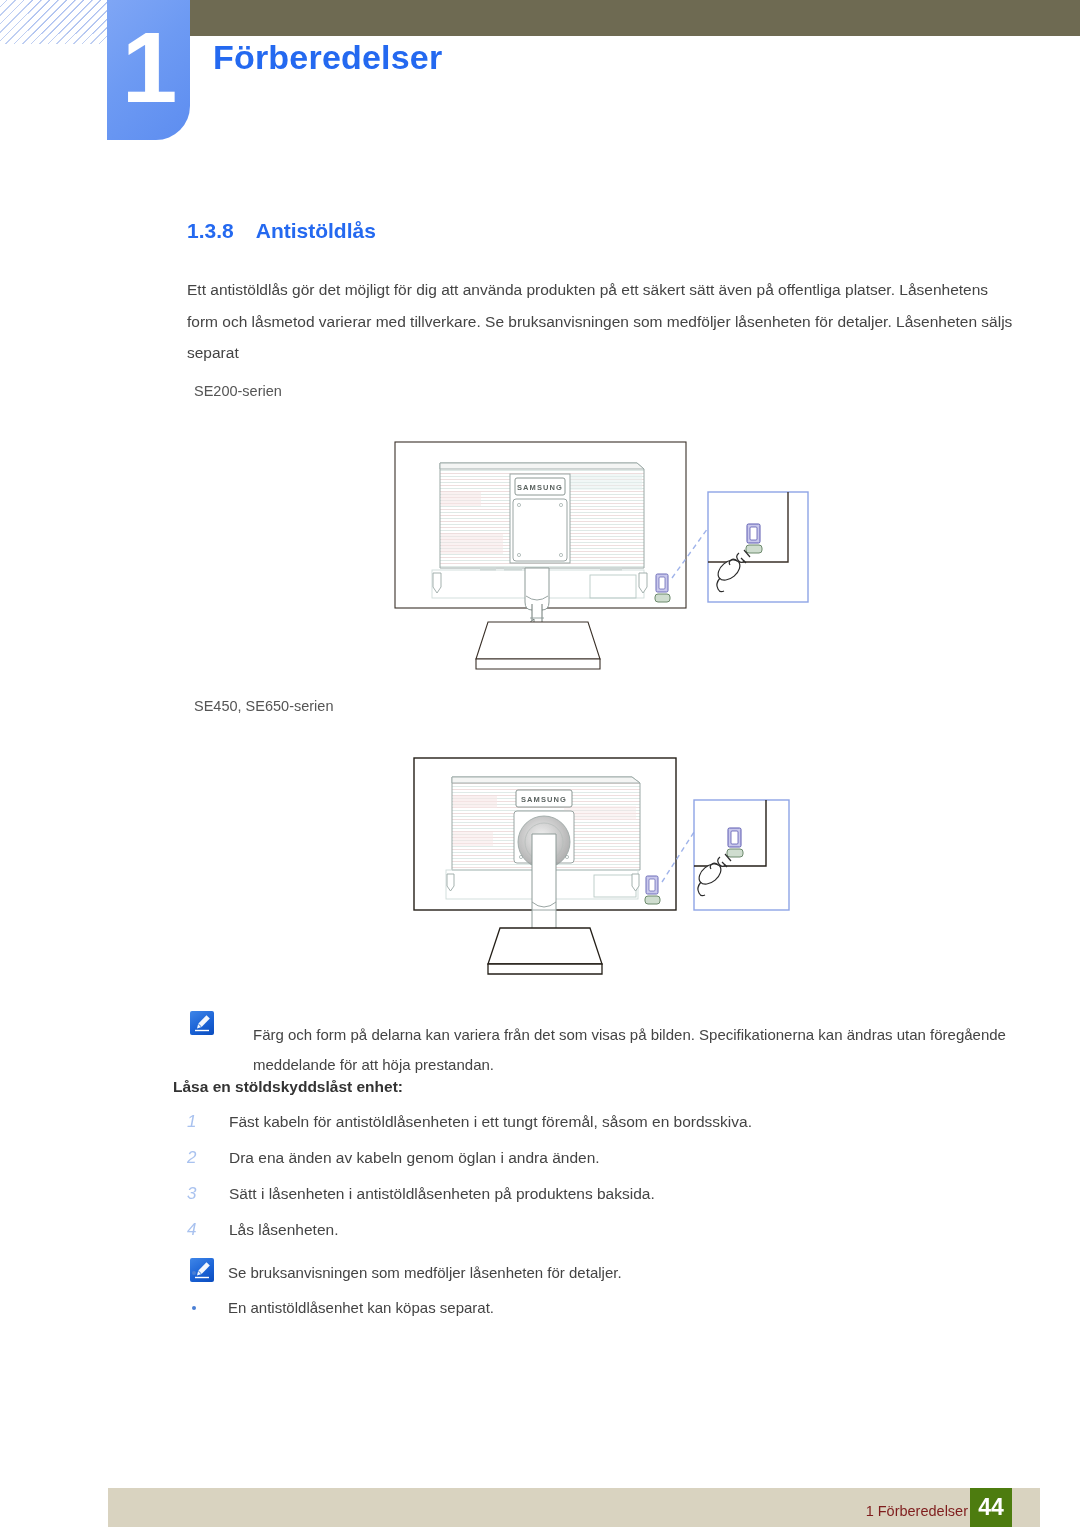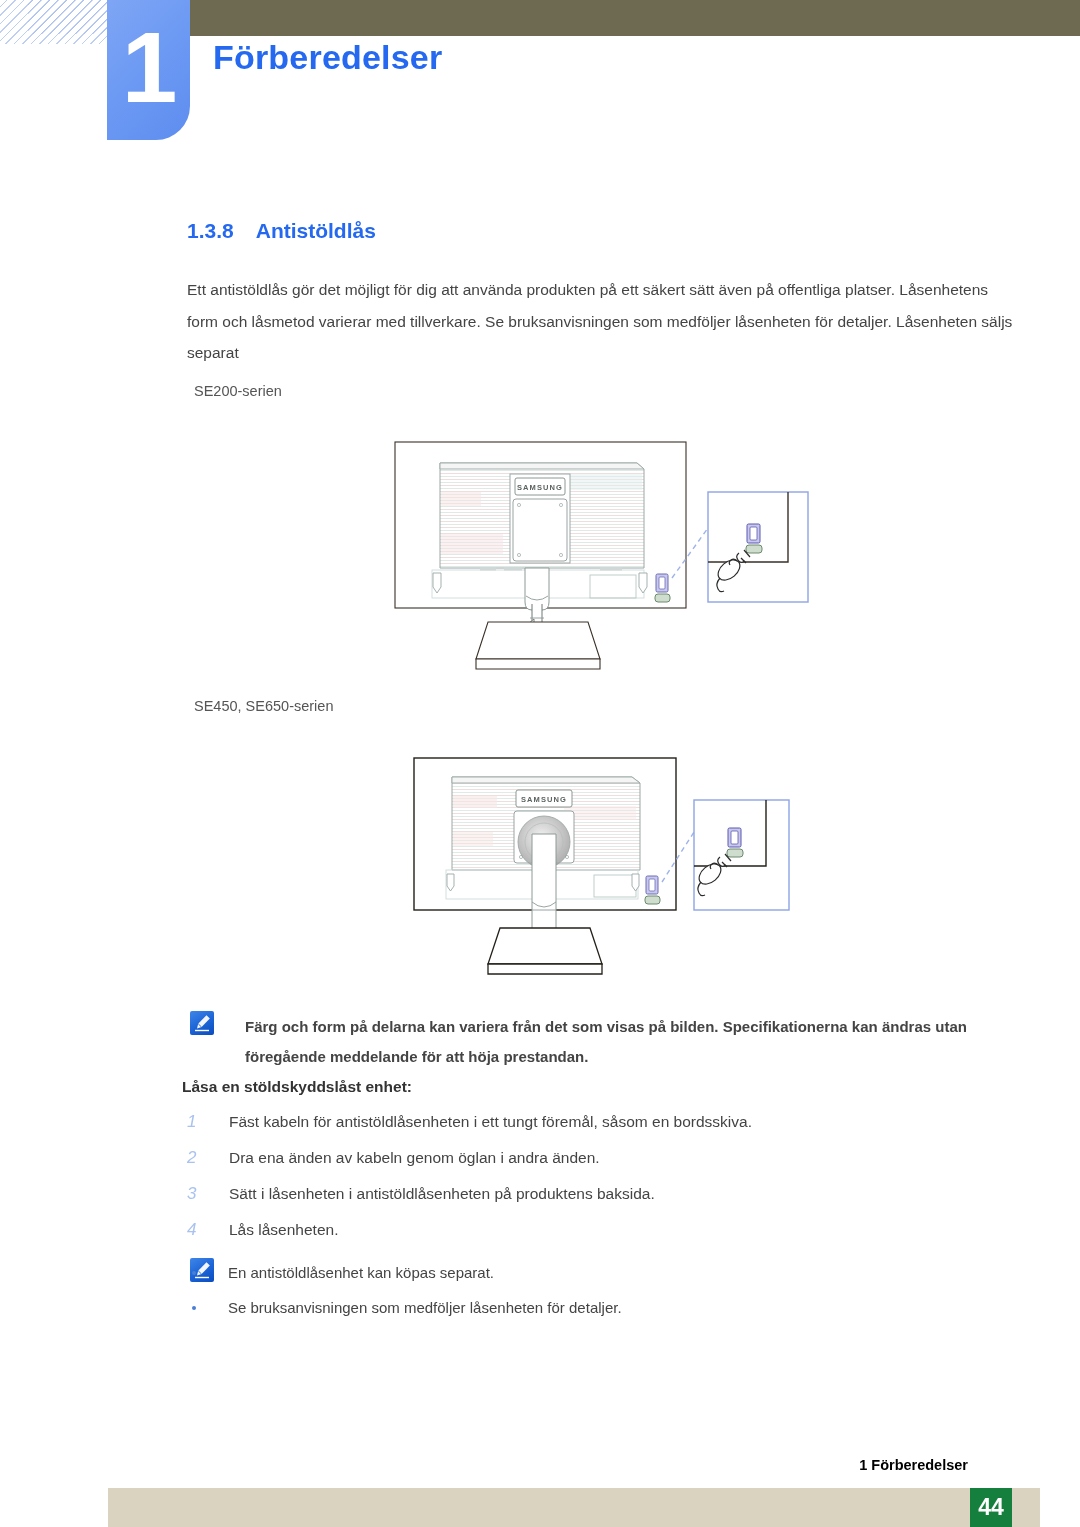--- a/index.html
+++ b/index.html
@@ -119,21 +119,21 @@
     border-radius: 2px;
   }
   .note-icon svg { display: block; }
 
   .note-body {
     margin-left: 51px;
     font-size: 15px;
     line-height: 30px;
     color: #444444;
   }
-  .note-body p { margin: 4px; font-weight: bold; }
+  .note-body p { margin: 12px; }
 
   .note-list { margin: 0; padding: 0; list-style: none; }
   .note-list li {
     position: relative;
     padding-left: 38px;
     font-size: 15px;
     line-height: 35px;
     color: #444444;
   }
   .note-list li::before {
@@ -141,21 +141,21 @@
     position: absolute;
     left: 2px; top: 16px;
     width: 4px; height: 4px;
     background: #4a7fd4;
     border-radius: 50%;
   }
 
   
   .steps-title {
     position: absolute;
-    left: 182px; top: 1078px;
+    left: 173px; top: 1078px;
     font-size: 15.5px;
     font-weight: bold;
     color: #333333;
   }
   .steps {
     position: absolute;
     left: 187px; top: 1104px;
     width: 760px;
     margin: 0; padding: 0;
     list-style: none;
@@ -179,30 +179,29 @@
 
   
   .footer-bar {
     position: absolute;
     left: 108px; top: 1488px;
     width: 932px; height: 39px;
     background: #d9d3c0;
   }
   .footer-label {
     position: absolute;
-    right: 112px; top: 1457px;
+    right: 112px; top: 1503px;
     font-size: 14.5px;
-    color: #000000;
-    font-weight: bold;
+    color: #7f1d1d;
   }
   .footer-pageno {
     position: absolute;
     left: 970px; top: 1488px;
     width: 42px; height: 39px;
-    background: #15803d;
+    background: #4d7c0f;
     color: #ffffff;
     font-size: 23px;
     font-weight: bold;
     display: flex;
     align-items: center;
     justify-content: center;
   }
 </style>
 </head>
 <body>
@@ -405,20 +404,20 @@
 
 <div class="note note2">
   <span class="note-icon">
     <svg width="24" height="24" viewBox="0 0 24 24">
       <path d="M16.5 4.2 L8.2 12.8 L7 17.6 L11.6 16.1 L19.8 7.6 Z" fill="#ffffff" opacity=".95"></path>
       <path d="M8.2 12.8 L11.6 16.1" stroke="#2a6fd0" stroke-width="1" fill="none"></path>
       <path d="M5 19.5 h14" stroke="#ffffff" stroke-width="1.4"></path>
     </svg>
   </span>
   <ul class="note-list">
+    <li>Se bruksanvisningen som medföljer låsenheten för detaljer.</li>
     <li>En antistöldlåsenhet kan köpas separat.</li>
-    <li>Se bruksanvisningen som medföljer låsenheten för detaljer.</li>
   </ul>
 </div>
 
 <div class="footer-bar"></div>
 <div class="footer-label">1 Förberedelser</div>
 <div class="footer-pageno">44</div>
 
 </body></html>

